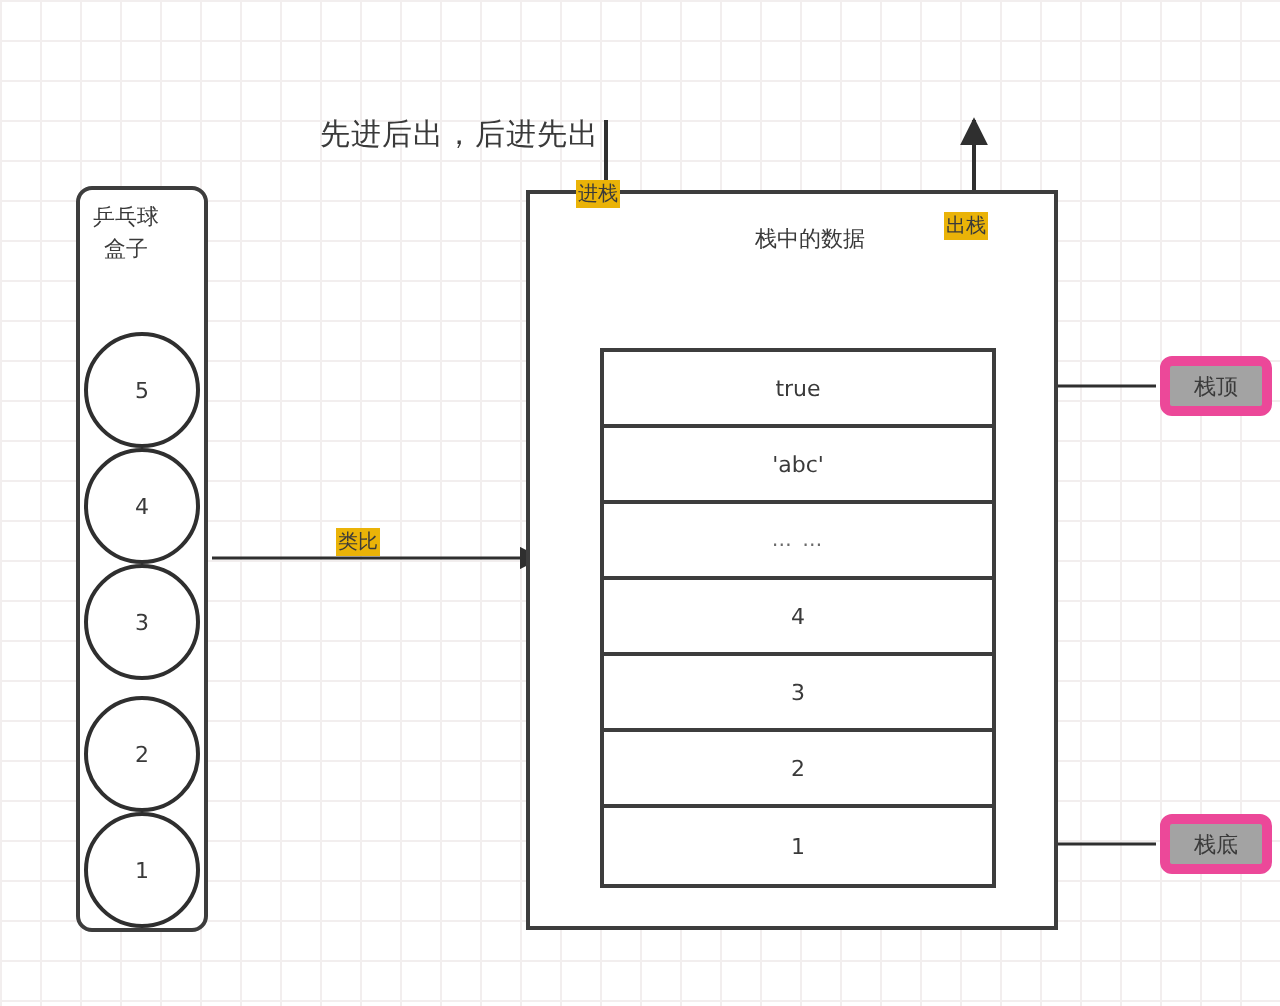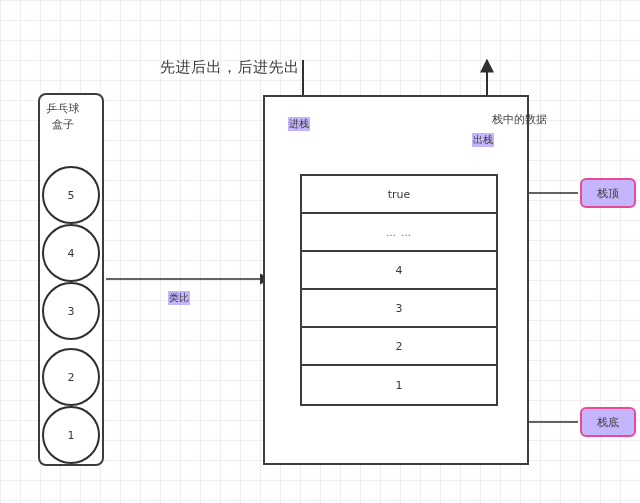--- a/index.html
+++ b/index.html
@@ -95,21 +95,21 @@
     height: 370px;
     border: 2px solid #3d3d3d;
     background: #ffffff;
     box-sizing: border-box;
   }
   #stack-outer-label {
     position: absolute;
     left: 263px;
     top: 112px;
     width: 284px;
-    text-align: right;
+    text-align: center;
     font-size: 11px;
     color: #3a3a3a;
   }
   
   #stack-cells {
     position: absolute;
     left: 300px;
     top: 174px;
     width: 198px;
     border: 2px solid #3d3d3d;
@@ -133,42 +133,41 @@
   .cell.dots {
     font-size: 10px;
     letter-spacing: 1px;
     color: #6a6a6a;
   }
   
   .callout {
     position: absolute;
     width: 56px;
     height: 30px;
-    border: 2px solid #ec4899;
+    border: 5px solid #ec4899;
     border-radius: 6px;
-    background: #c4b5fd;
+    background: #a3a3a3;
     box-sizing: border-box;
     display: flex;
     align-items: center;
     justify-content: center;
     font-size: 11px;
     color: #3a3a3a;
   }
   #callout-top { left: 580px; top: 178px; }
   #callout-bottom { left: 580px; top: 407px; font-family: Liberation Mono, monospace; }
 
   
   .arrow-label {
     position: absolute;
     font-size: 10px;
     color: #3a3a3a;
-    background: #c4b5fd;
+    background: #eab308;
     padding: 0 1px;
     white-space: pre;
-    margin-top: 27px;
   }
   #lbl-push { left: 288px; top: 90px; }
   #lbl-pop  { left: 472px; top: 106px; }
   #lbl-analogy { left: 168px; top: 264px; }
 </style>
 </head>
 <body>
 
 <div id="canvas"></div>
 
@@ -202,20 +201,21 @@
 <div class="ball" style="top:224px">4</div>
 <div class="ball" style="top:282px">3</div>
 <div class="ball" style="top:348px">2</div>
 <div class="ball" style="top:406px">1</div>
 
 <div id="stack-outer"></div>
 <div id="stack-outer-label">栈中的数据</div>
 
 <div id="stack-cells">
   <div class="cell">true</div>
+  <div class="cell">'abc'</div>
   <div class="cell dots">… …</div>
   <div class="cell">4</div>
   <div class="cell">3</div>
   <div class="cell">2</div>
   <div class="cell">1</div>
 </div>
 
 <div class="arrow-label" id="lbl-push">进栈</div>
 <div class="arrow-label" id="lbl-pop">出栈</div>
 <div class="arrow-label" id="lbl-analogy">类比</div>

